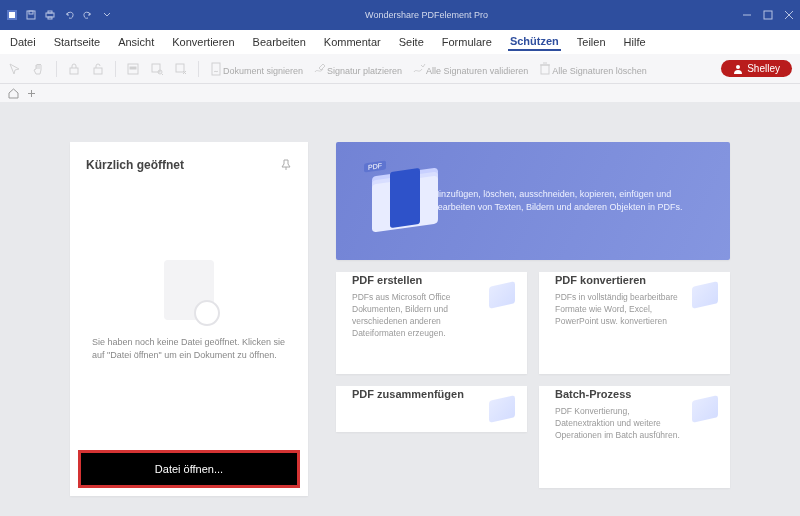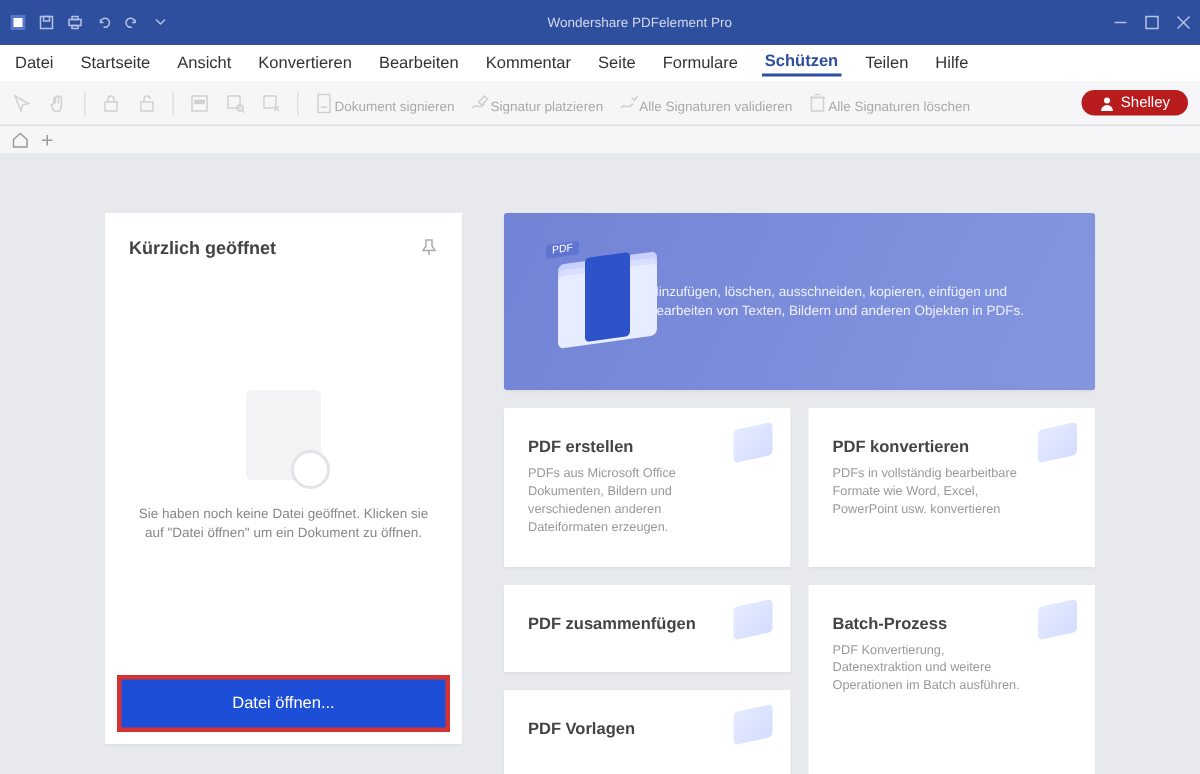--- a/index.html
+++ b/index.html
@@ -14,35 +14,35 @@
 .menu-item.active{color:#2e4e9e;border-bottom:2px solid #2e4e9e;font-weight:600}
 .toolbar{height:30px;background:#f6f6f8;display:flex;align-items:center;padding:0 8px;gap:10px;font-size:9px;color:#999;border-bottom:1px solid #e0e0e4}
 .tool-ico{width:14px;height:14px;opacity:.4}
 .tool-act{display:flex;align-items:flex-end;gap:0;color:#aaa}
 .tool-sep{width:1px;height:16px;background:#e0e0e4}
 .user-btn{margin-left:auto;background:#b91c1c;color:#fff;border-radius:12px;padding:3px 12px;font-size:10px;display:flex;align-items:center;gap:4px;cursor:pointer}
 .tabbar{height:18px;background:#f6f6f8;display:flex;align-items:center;padding:0 8px;gap:8px;color:#999}
 .content{padding:40px 70px 20px;display:flex;gap:28px}
 .left-panel{width:238px;background:#fff;box-shadow:0 1px 2px rgba(0,0,0,.05);display:flex;flex-direction:column;position:relative;height:354px}
 .lp-head{display:flex;justify-content:space-between;align-items:center;padding:16px 16px 0;font-size:12px;font-weight:600;color:#444}
-.lp-body{flex:1;display:flex;flex-direction:column;align-items:center;justify-content:center;padding:0 22px;text-align:center}
+.lp-body{flex:1;display:flex;flex-direction:column;align-items:center;justify-content:center;padding:0 22px;text-align:left}
 .lp-empty-ico{width:50px;height:60px;background:#f3f3f5;border-radius:4px;margin-bottom:16px;position:relative}
 .lp-empty-ico:after{content:"";position:absolute;width:22px;height:22px;border:2px solid #e3e3e7;border-radius:50%;bottom:-6px;right:-6px;background:#fff}
 .lp-text{font-size:9px;color:#888;line-height:1.4}
-.lp-btn{margin:0 8px 8px;background:#1d4ed8;color:#fff;text-align:center;padding:10px 0;font-size:11px;cursor:pointer;border:3px solid #d43333}
+.lp-btn{margin:0 8px 8px;background:#000000;color:#fff;text-align:center;padding:10px 0;font-size:11px;cursor:pointer;border:3px solid #d43333}
 .right-panel{flex:1;display:flex;flex-direction:column;gap:12px}
 .hero{background:linear-gradient(115deg,#7283d5,#8596e0);border-radius:2px;height:118px;display:flex;align-items:center;padding:0 26px;gap:22px;color:#fff;box-shadow:0 1px 2px rgba(0,0,0,.05)}
 .hero-ico{width:88px;height:78px;position:relative}
 .hero-stack{position:absolute;width:66px;height:48px;background:#e8ecff;border-radius:4px;transform:skewY(-8deg);left:10px;top:18px;box-shadow:0 -4px 0 #d8deff,0 -8px 0 #c8d0ff}
 .hero-band{position:absolute;width:30px;height:56px;background:#2e52c9;left:28px;top:8px;transform:skewY(-8deg);border-radius:3px}
 .hero-label{position:absolute;top:0;left:2px;background:#5e74d0;color:#fff;font-size:7px;padding:1px 4px;transform:skewY(-8deg);border-radius:2px}
 .hero-text h2{font-size:14px;font-weight:600;margin-bottom:6px}
 .hero-text p{font-size:9px;line-height:1.45;color:#eef1ff}
 .grid{display:grid;grid-template-columns:1fr 1fr;gap:12px}
-.card{background:#fff;padding:20px 16px;box-shadow:0 1px 2px rgba(0,0,0,.05);position:relative;min-height:68px;cursor:pointer}
+.card{background:#fff;padding:2px 16px;box-shadow:0 1px 2px rgba(0,0,0,.05);position:relative;min-height:68px;cursor:pointer}
 .card.tall{min-height:102px}
 .card h3{font-size:11px;font-weight:600;color:#444;margin-bottom:6px}
 .card p{font-size:8.5px;color:#999;line-height:1.4;padding-right:30px}
 .card-ico{position:absolute;right:12px;top:12px;width:26px;height:22px;background:linear-gradient(135deg,#e6ebff,#d4ddff);border-radius:3px;transform:skewY(-12deg)}
 svg{display:block}
 </style>
 </head>
 <body>
 
 <div class="titlebar">
@@ -239,19 +239,15 @@
       </div>
       <div class="card" style="min-height:46px">
         <div class="card-ico"></div>
         <h3>PDF zusammenfügen</h3>
       </div>
       <div class="card tall" style="grid-row:span 2">
         <div class="card-ico"></div>
         <h3>Batch-Prozess</h3>
         <p>PDF Konvertierung, Datenextraktion und weitere Operationen im Batch ausführen.</p>
       </div>
-      <div class="card" style="min-height:46px">
-        <div class="card-ico"></div>
-        <h3>PDF Vorlagen</h3>
-      </div>
     </div>
   </div>
 </div>
 
 </body></html>

